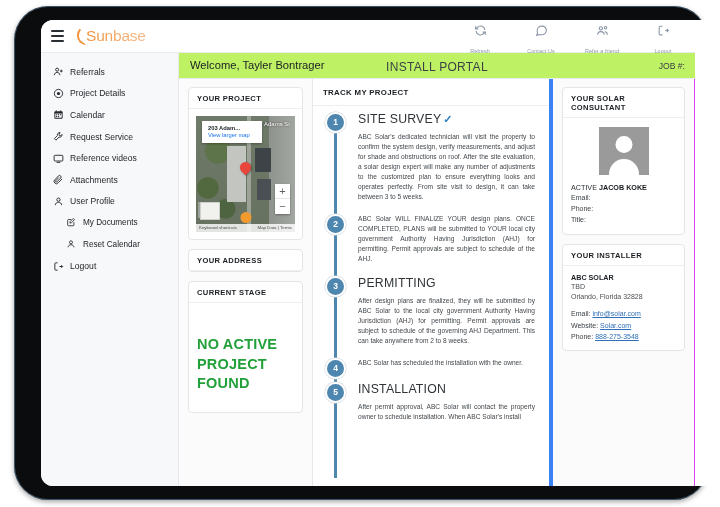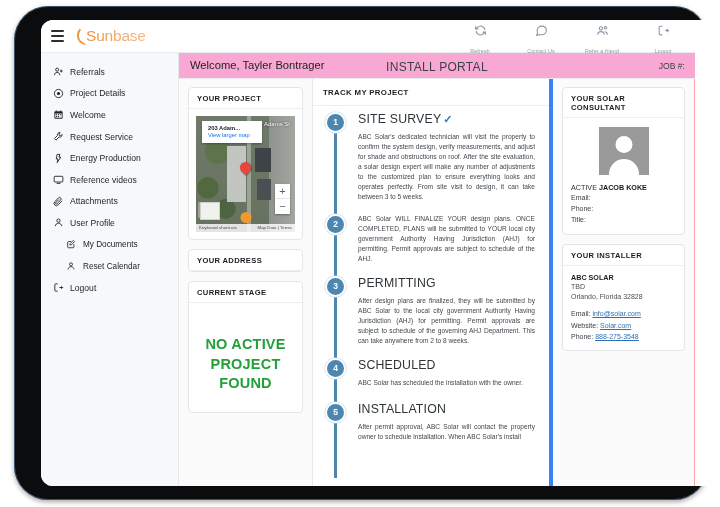--- a/index.html
+++ b/index.html
@@ -89,42 +89,42 @@
     color: #22262b; font-size: 8.6px;
     cursor: pointer;
   }
   .nav-item.sub { padding-left: 25px; font-size: 8.2px; }
   .nav-ico { width: 11px; height: 11px; flex: 0 0 11px; display: block; color: #22262b; }
 
   
   .header {
     position: absolute; left: 138px; top: 33px;
     width: 516px; height: 26px;
-    background: #f9a8d4;
+    background: #bef264;
     border-bottom: 1px solid #e9ebee;
   }
   .welcome {
     position: absolute; left: 11px; top: 6px;
     font-size: 11.2px; color: #1b1f23; white-space: nowrap;
   }
   .portal-title {
     position: absolute; left: 0; right: 0; top: 7px;
     text-align: center; font-size: 12px; color: #3b4146; letter-spacing: .3px;
   }
   .jobno {
     position: absolute; right: 10px; top: 8px;
     font-size: 8.6px; color: #3b4146;
   }
 
   
   .content {
     position: absolute; left: 138px; top: 59px;
     width: 516px; height: 407px;
     display: flex;
-    background: #fca5a5;
+    background: #d946ef;
   }
   .col-left   { width: 134px; border-right: 1px solid #e6e8eb; padding: 8px 9px 0 9px; background:#fbfbfc; }
   .col-mid    { width: 240px; border-right: 4px solid #3b82f6; background:#ffffff; }
   .col-right  { width: 141px; padding: 8px 9px 0 9px; background:#fbfbfc; }
 
   .card {
     background: #fff; border: 1px solid #e3e6e9; border-radius: 4px;
     margin-bottom: 9px; overflow: hidden;
   }
   .card-head {
@@ -194,21 +194,21 @@
   }
   .map-footer {
     position: absolute; left: 0; right: 0; bottom: 0; height: 8px;
     background: rgba(255,255,255,.82);
     font-size: 4.4px; color: #4a4a4a; line-height: 8px;
     display: flex; justify-content: space-between; padding: 0 3px;
   }
 
   .addr-line { font-size: 7.4px; color: #33383d; line-height: 1.45; }
 
-  .stage-body { padding: 32px 8px 18px 8px; text-align: center; }
+  .stage-body { padding: 32px 8px 18px 8px; }
   .stage-text {
     color: #22a03a; font-size: 14.5px; font-weight: bold;
     line-height: 1.35; letter-spacing: .2px;
   }
 
   
   .track-head {
     font-size: 7.8px; font-weight: bold; letter-spacing: .35px;
     color: #1b1f23; padding: 9px 0 8px 10px;
     border-bottom: 1px solid #eceef0;
@@ -354,40 +354,32 @@
             <rect x="5" y="10" width="14" height="9" fill="#f7f8f9"></rect>
             <rect x="6.5" y="11.5" width="2.5" height="2.2"></rect>
               <rect x="10.7" y="11.5" width="2.5" height="2.2"></rect>
             <rect x="14.9" y="11.5" width="2.5" height="2.2"></rect>
               <rect x="6.5" y="15.2" width="2.5" height="2.2"></rect>
             <rect x="10.7" y="15.2" width="2.5" height="2.2"></rect>
             <rect x="6" y="2.5" width="2" height="4" rx="1"></rect>
               <rect x="16" y="2.5" width="2" height="4" rx="1"></rect>
           </svg>
         </span>
-        <span>Welcome</span>
+        <span>Calendar</span>
       </div>
 
       <div class="nav-item">
         <span class="nav-ico">
           <svg width="11" height="11" viewBox="0 0 24 24" fill="none" stroke="#22262b" stroke-width="2">
             <path d="M15.5 3.5a5 5 0 0 0-5.8 6.4L3 16.6 6.4 20l6.7-6.7a5 5 0 0 0 6.4-5.8l-3 3-2.6-.6-.6-2.6z"></path>
           </svg>
         </span>
         <span>Request Service</span>
       </div>
 
-      <div class="nav-item">
-        <span class="nav-ico">
-          <svg width="11" height="11" viewBox="0 0 24 24" fill="none" stroke="#22262b" stroke-width="2">
-            <path d="M9 3h6l-2 6h4l-8 12 2-8H7z"></path>
-          </svg>
-        </span>
-        <span>Energy Production</span>
-      </div>
 
       <div class="nav-item">
         <span class="nav-ico">
           <svg width="11" height="11" viewBox="0 0 24 24" fill="none" stroke="#22262b" stroke-width="2">
             <rect x="2.5" y="5" width="19" height="12.5" rx="2"></rect>
               <path d="M8 20.5h8"></path>
           </svg>
         </span>
         <span>Reference videos</span>
       </div>
@@ -519,24 +511,20 @@
             <div class="step-dot">3</div>
             <div class="step-title">
               <span>PERMITTING</span>
               <span class="check"></span>
             </div>
             <div class="step-desc">After design plans are finalized, they will be submitted by ABC Solar to the local city government Authority Having Jurisdiction (AHJ) for permitting. Permit approvals are subject to schedule of the governing AHJ Department. This can take anywhere from 2 to 8 weeks.</div>
           </div>
 
           <div class="step" style="margin-bottom:14px;">
             <div class="step-dot">4</div>
-            <div class="step-title">
-              <span>SCHEDULED</span>
-              <span class="check"></span>
-            </div>
             <div class="step-desc">ABC Solar has scheduled the installation with the owner.</div>
           </div>
 
           <div class="step">
             <div class="step-dot">5</div>
             <div class="step-title">
               <span>INSTALLATION</span>
               <span class="check"></span>
             </div>
             <div class="step-desc">After permit approval, ABC Solar will contact the property owner to schedule installation. When ABC Solar's install</div>

